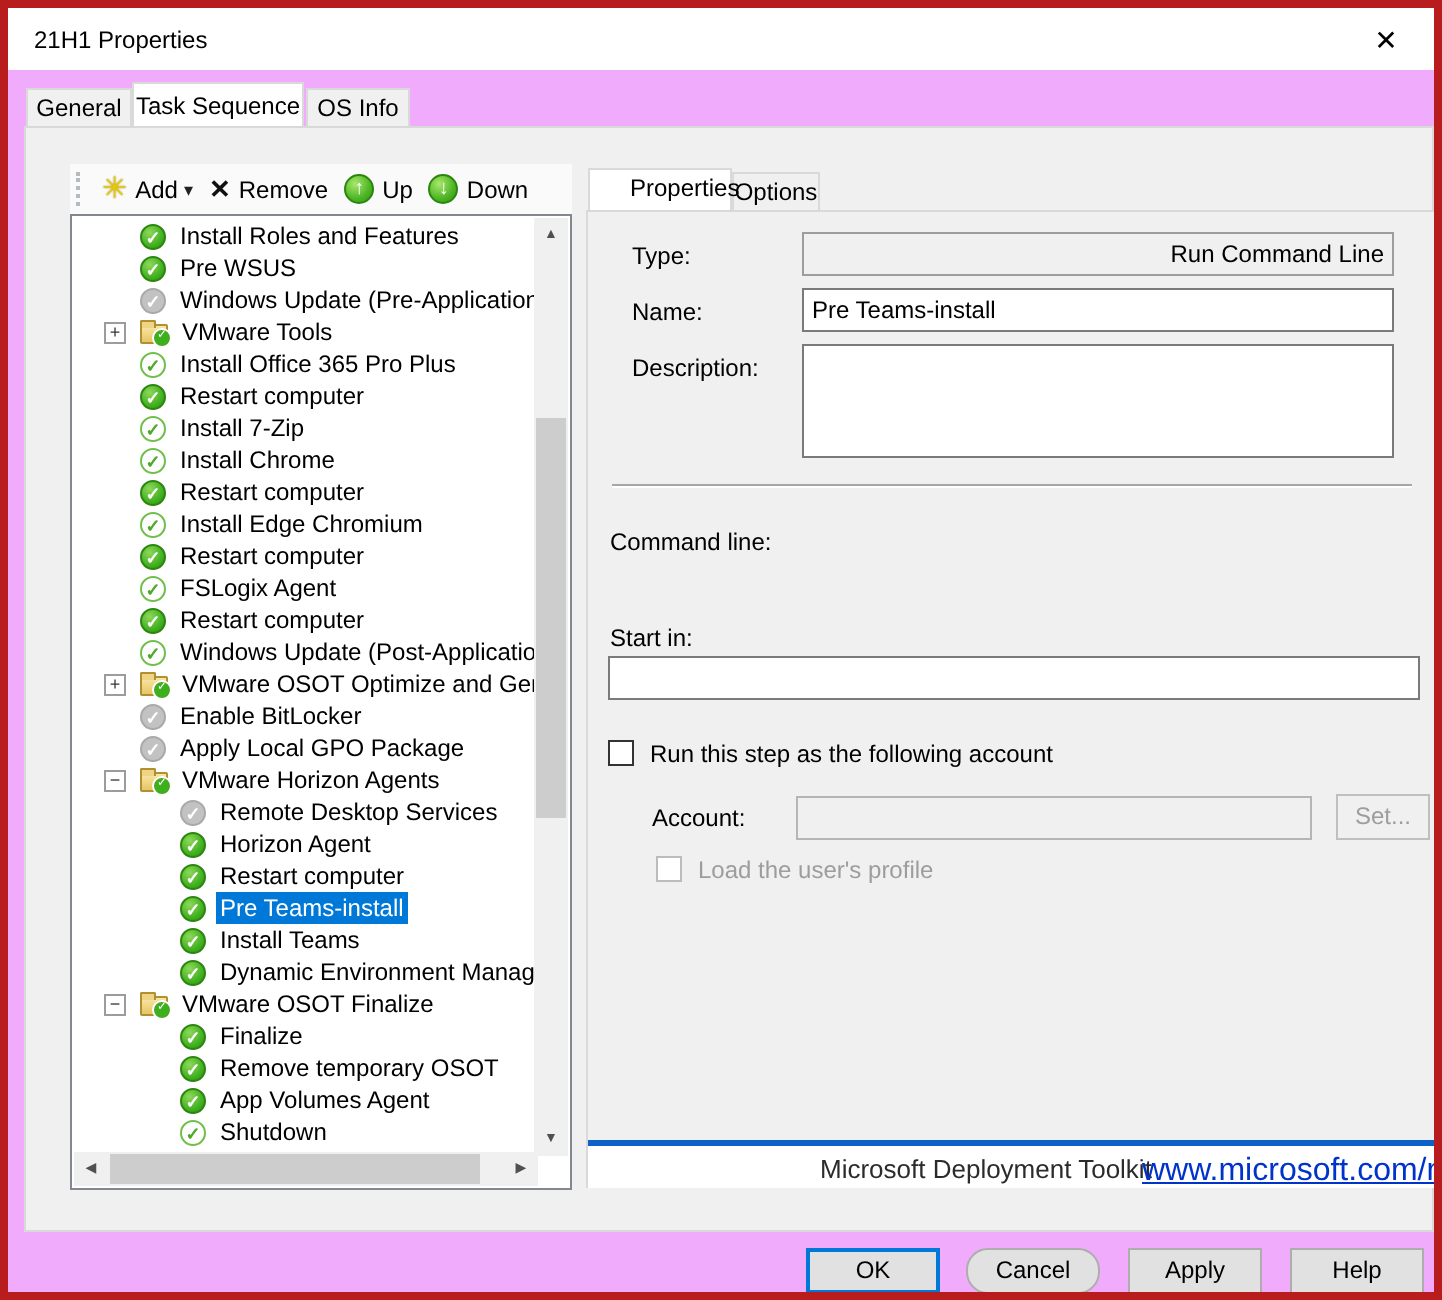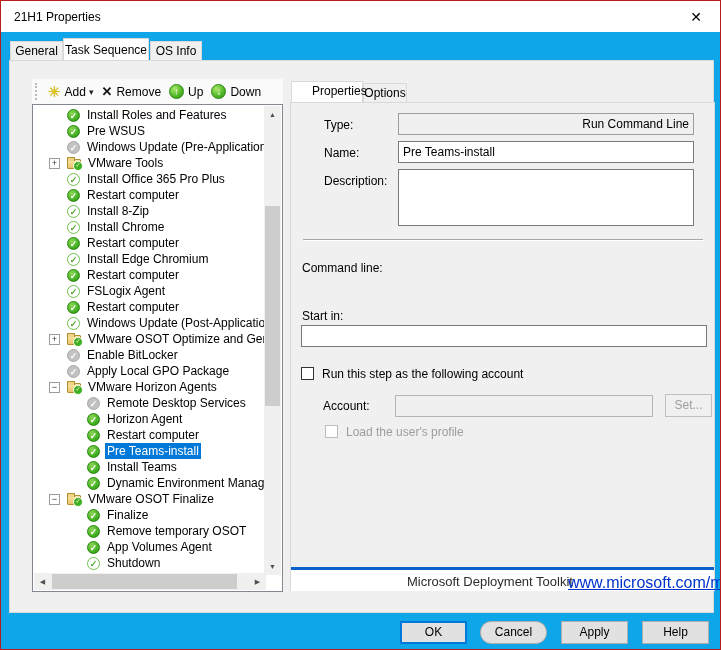--- a/index.html
+++ b/index.html
@@ -1,20 +1,20 @@
 <!DOCTYPE html>
 <html><head>
 <meta charset="utf-8">
 <style>
   * { box-sizing: border-box; margin: 0; padding: 0; }
   html,body { width:721px; height:650px; }
   body { font-family:"Liberation Sans", sans-serif; font-size:12px; color:#000; }
 
-  #dialog { position:relative; width:721px; height:650px; background:#0ea5e9;
-            border:1px solid #b91c1c; overflow:hidden; }
+  #dialog { position:relative; width:721px; height:650px; background:#f0abfc;
+            border:4px solid #b91c1c; overflow:hidden; }
 
   
   .titlebar { position:absolute; left:0; top:0; width:100%; height:31px; background:#ffffff; }
   .title-text { position:absolute; left:13px; top:9px; font-size:12px; }
   .close-btn { position:absolute; right:10px; top:5px; width:28px; height:22px;
                text-align:center; line-height:22px; font-size:14px; cursor:default; }
 
   
   .tabstrip { position:absolute; left:8px; top:37px; height:23px; }
   .tab { position:absolute; top:3px; height:20px; background:#f0f0f0; border:1px solid #d9d9d9;
@@ -78,21 +78,21 @@
   
   .ptab { position:absolute; height:20px; background:#f0f0f0; border:1px solid #d9d9d9;
           text-align:center; line-height:19px; z-index:3; }
   .ptab.active { background:#ffffff; height:22px; z-index:4;padding-left:20px; }
   .ptab-properties { left:281px; top:20px; width:72px; }
   .ptab-options { left:353px; top:22px; width:44px; }
 
   .panel { position:absolute; left:280px; top:41px; width:425px; height:489px;
            background:#f0f0f0; border:1px solid #d9d9d9; z-index:2; }
 
-  .flabel { position:absolute; left:33px; }
+  .flabel { position:absolute; left:22px; }
   .ftext { position:absolute; height:22px; border:1px solid #7a7a7a; background:#fff;
            font-family:"Liberation Sans",sans-serif; font-size:12px; padding:0 4px; outline:none; }
   .ftext.ro { background:#f0f0f0; border-color:#9d9d9d; }
   .ftext.dis { background:#f0f0f0; border-color:#b5b5b5; }
   .descbox { position:absolute; left:107px; top:66px; width:296px; height:57px;
              background:#fff; border:1px solid #7a7a7a; }
   .sep { position:absolute; left:12px; top:136px; width:400px; height:2px;
          border-top:1px solid #a7a7a7; border-bottom:1px solid #ffffff; }
 
   .cb { position:absolute; width:13px; height:13px; background:#fff; border:1px solid #333; }
@@ -177,21 +177,21 @@
           <div class="trow l1">
             <span class="ticon chk outline">✓</span>
             <span class="tlabel">Install Office 365 Pro Plus</span>
           </div>
           <div class="trow l1">
             <span class="ticon chk solid">✓</span>
             <span class="tlabel">Restart computer</span>
           </div>
           <div class="trow l1">
             <span class="ticon chk outline">✓</span>
-            <span class="tlabel">Install 8-Zip</span>
+            <span class="tlabel">Install 7-Zip</span>
           </div>
           <div class="trow l1">
             <span class="ticon chk outline">✓</span>
             <span class="tlabel">Install Chrome</span>
           </div>
           <div class="trow l1">
             <span class="ticon chk solid">✓</span>
             <span class="tlabel">Restart computer</span>
           </div>
           <div class="trow l1">

